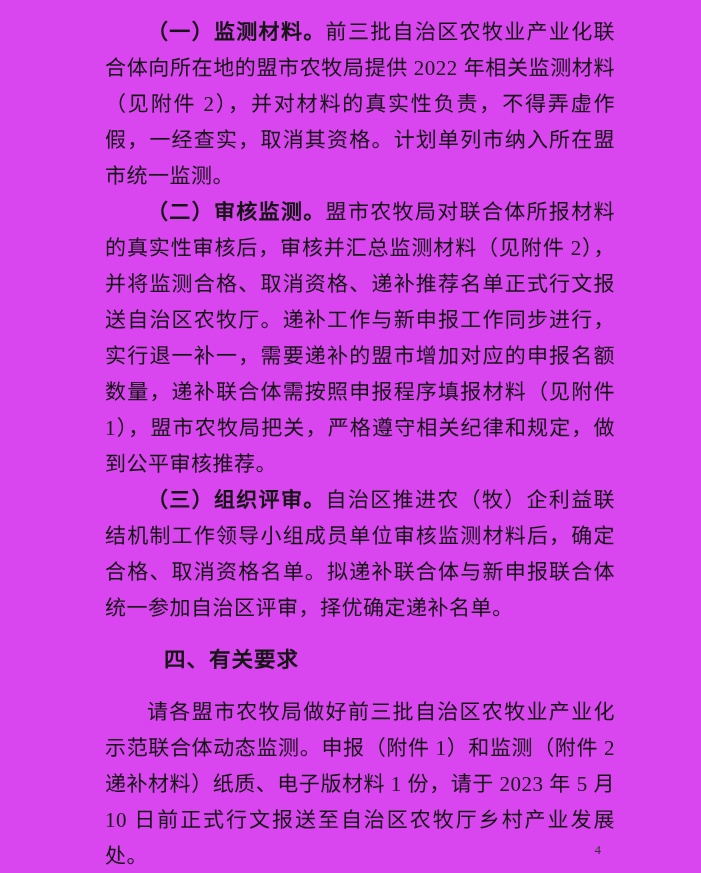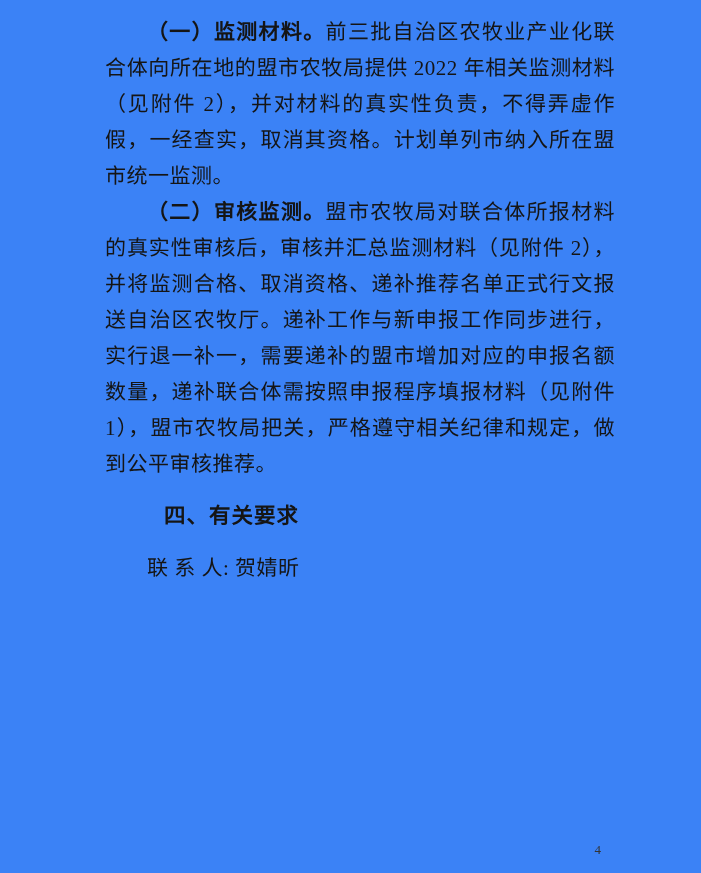--- a/index.html
+++ b/index.html
@@ -1,20 +1,20 @@
 <!DOCTYPE html>
 <html lang="zh-CN"><head>
 <meta charset="utf-8">
 <style>
   html, body { margin: 0; padding: 0; background: #ffffff; }
   .page {
     position: relative;
     width: 701px;
     height: 873px;
-    background: #3b82f6;
+    background: #d946ef;
     overflow: hidden;
     font-family: "Liberation Serif", "DejaVu Serif", serif;
     color: #151515;
   }
   .content {
     position: absolute;
     top: 14px;
     left: 105px;
     width: 510px;
   }
@@ -59,23 +59,25 @@
 </head>
 <body>
 
 <div class="page">
   <div class="content">
 
     <p class="para"><span class="lead">（一）监测材料。</span><span>前三批自治区农牧业产业化联合体向所在地的盟市农牧局提供 2022 年相关监测材料（见附件 2），并对材料的真实性负责，不得弄虚作假，一经查实，取消其资格。计划单列市纳入所在盟市统一监测。</span></p>
 
     <p class="para"><span class="lead">（二）审核监测。</span><span>盟市农牧局对联合体所报材料的真实性审核后，审核并汇总监测材料（见附件 2），并将监测合格、取消资格、递补推荐名单正式行文报送自治区农牧厅。递补工作与新申报工作同步进行，实行退一补一，需要递补的盟市增加对应的申报名额数量，递补联合体需按照申报程序填报材料（见附件 1），盟市农牧局把关，严格遵守相关纪律和规定，做到公平审核推荐。</span></p>
 
+    <p class="para"><span class="lead">（三）组织评审。</span><span>自治区推进农（牧）企利益联结机制工作领导小组成员单位审核监测材料后，确定合格、取消资格名单。拟递补联合体与新申报联合体统一参加自治区评审，择优确定递补名单。</span></p>
 
     <h3 class="heading">四、有关要求</h3>
 
+    <p class="para">请各盟市农牧局做好前三批自治区农牧业产业化示范联合体动态监测。申报（附件 1）和监测（附件 2 递补材料）纸质、电子版材料 1 份，请于 2023 年 5 月 10 日前正式行文报送至自治区农牧厅乡村产业发展处。</p>
 
     <div class="contacts">
       <p class="contact-line"><span>联 系 人:</span> <span>贺婧昕</span></p>
 
     </div>
 
   </div>
 
   <div class="page-number">4</div>
 </div>

